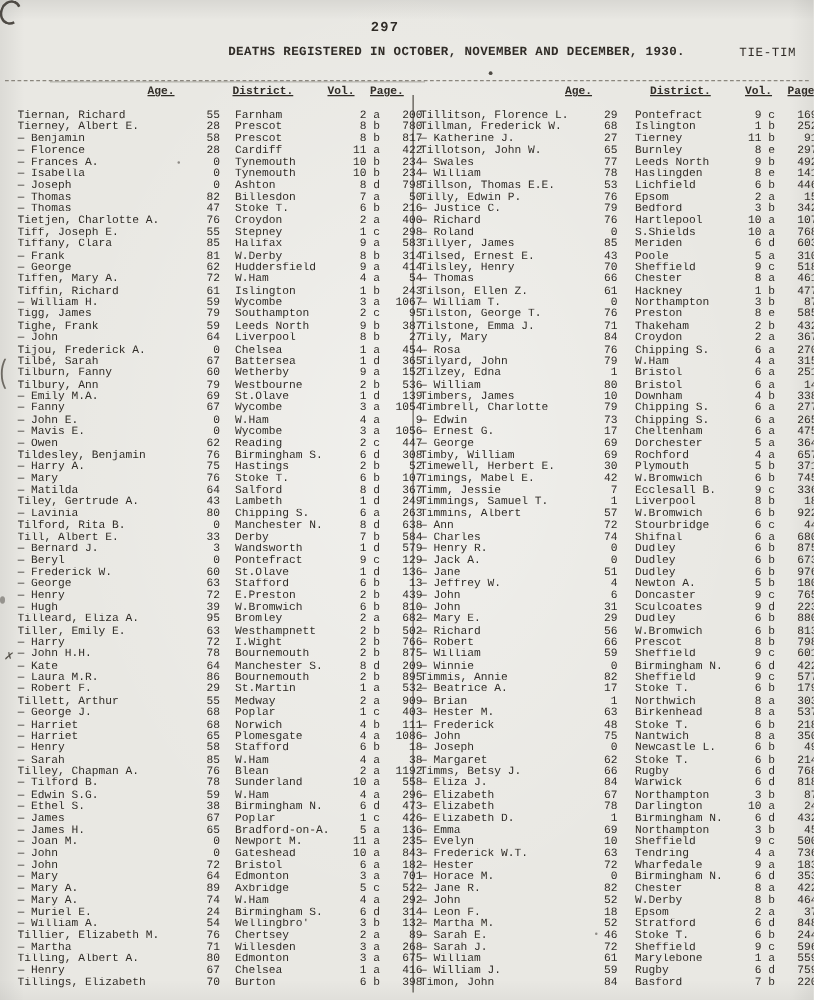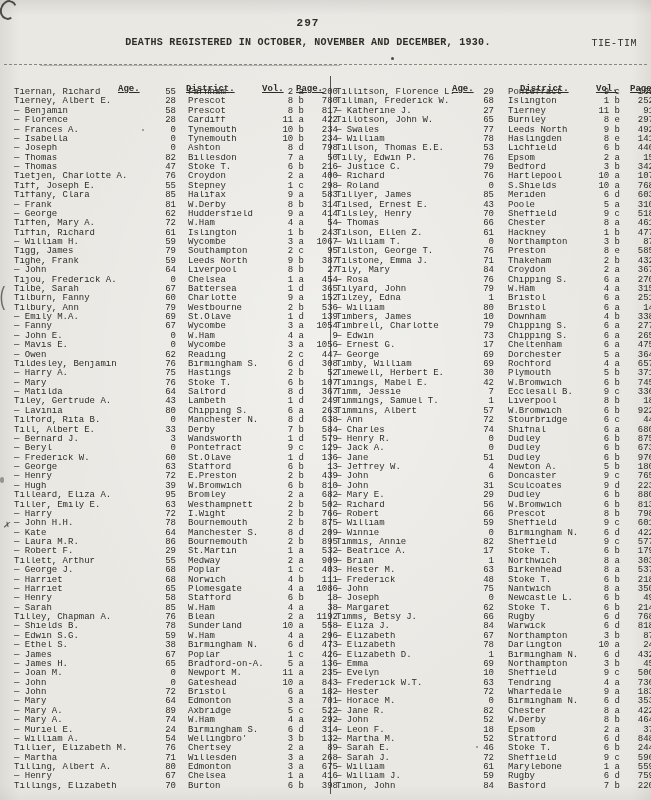--- a/index.html
+++ b/index.html
@@ -14,41 +14,41 @@
     background:
       radial-gradient(ellipse at 50% 45%, rgba(255,255,255,0.35) 0%, rgba(0,0,0,0) 60%),
       linear-gradient(90deg, rgba(0,0,0,0.06) 0%, rgba(0,0,0,0) 3%, rgba(0,0,0,0) 97%, rgba(0,0,0,0.05) 100%),
       linear-gradient(180deg, rgba(0,0,0,0.07) 0%, rgba(0,0,0,0) 2%, rgba(0,0,0,0) 98%, rgba(0,0,0,0.04) 100%);
   }
   .pgnum{
     position:absolute;top:17px;left:0;width:616px;text-align:center;
     font-size:11px;font-weight:bold;letter-spacing:1px;
   }
   .title{
-    position:absolute;top:37px;left:68px;width:480px;text-align:center;
+    position:absolute;top:37px;left:68px;width:480px;text-align:right;
     font-size:10px;font-weight:bold;letter-spacing:0.3px;white-space:nowrap;
   }
   .range{
     position:absolute;top:38px;right:14px;
     font-size:10px;font-weight:normal;letter-spacing:0.5px;
   }
   .top-rule{
     position:absolute;top:64px;left:4px;right:4px;height:0;
     border-top:1px dashed #8a867e;
   }
   .top-rule2{
     position:absolute;top:65px;left:40px;width:300px;height:0;
     border-top:1px solid rgba(90,86,78,0.35);
   }
   .col-divider{
     position:absolute;top:76px;bottom:6px;left:330px;width:1px;
     background:linear-gradient(180deg,#55514a 0%,#6b665e 50%,#55514a 100%);
   }
   .colhead{
-    position:absolute;top:84px;font-size:9px;font-weight:bold;
+    position:absolute;top:68px;font-size:9px;font-weight:bold;
     text-decoration:underline;white-space:nowrap;
   }
   .register{
     position:absolute;top:88px;font-size:9px;font-weight:normal;line-height:9.38px;
   }
   .register .row{
     display:grid;
     grid-template-columns:136px 26px 12px 88px 28px 34px;
     white-space:nowrap;
   }
@@ -249,21 +249,21 @@
     <div class="row">
       <span class="c-name">Tilbé, Sarah</span>
       <span class="c-age">67</span>
       <span class="c-district">Battersea</span>
       <span class="c-vol">1 d</span>
       <span class="c-page">365</span>
     </div>
     <div class="row">
       <span class="c-name">Tilburn, Fanny</span>
       <span class="c-age">60</span>
-      <span class="c-district">Charlotte</span>
+      <span class="c-district">Wetherby</span>
       <span class="c-vol">9 a</span>
       <span class="c-page">152</span>
     </div>
     <div class="row">
       <span class="c-name">Tilbury, Ann</span>
       <span class="c-age">79</span>
       <span class="c-district">Westbourne</span>
       <span class="c-vol">2 b</span>
       <span class="c-page">536</span>
     </div>
@@ -492,21 +492,21 @@
       <span class="c-page">38</span>
     </div>
     <div class="row">
       <span class="c-name">Tilley, Chapman A.</span>
       <span class="c-age">76</span>
       <span class="c-district">Blean</span>
       <span class="c-vol">2 a</span>
       <span class="c-page">1192</span>
     </div>
     <div class="row">
-      <span class="c-name">— Shields B.</span>
+      <span class="c-name">— Tilford B.</span>
       <span class="c-age">78</span>
       <span class="c-district">Sunderland</span>
       <span class="c-vol">10 a</span>
       <span class="c-page">558</span>
     </div>
     <div class="row">
       <span class="c-name">— Edwin S.G.</span>
       <span class="c-age">59</span>
       <span class="c-district">W.Ham</span>
       <span class="c-vol">4 a</span>

